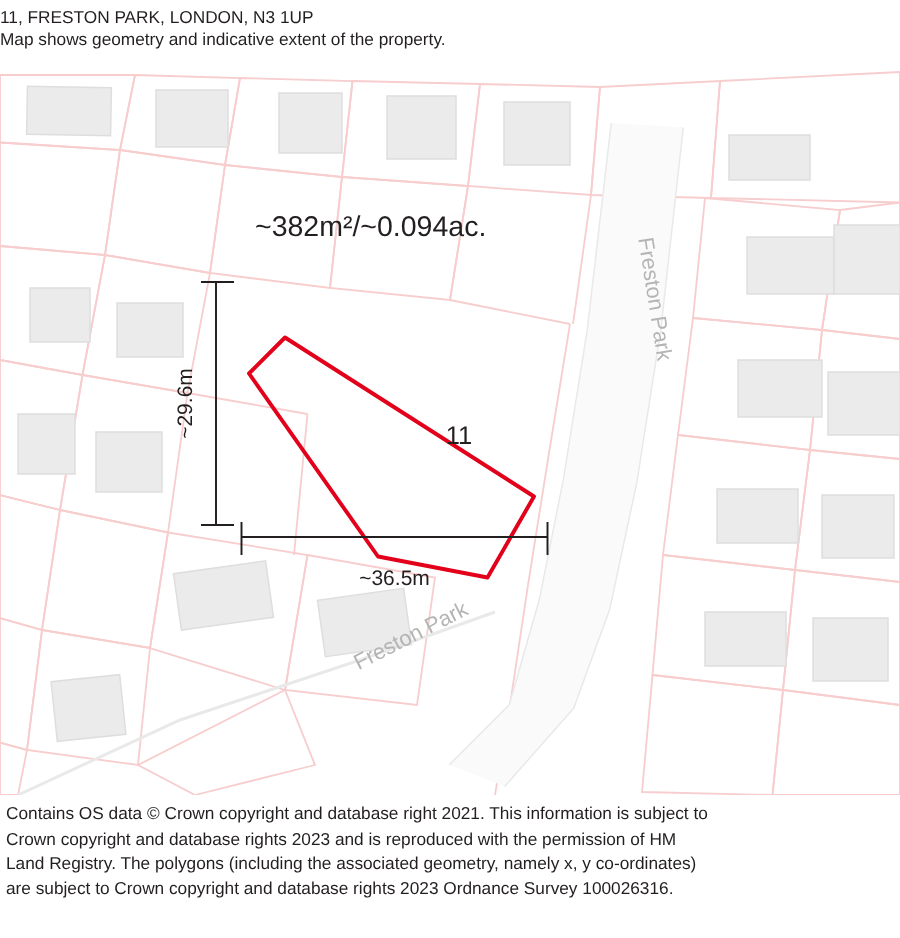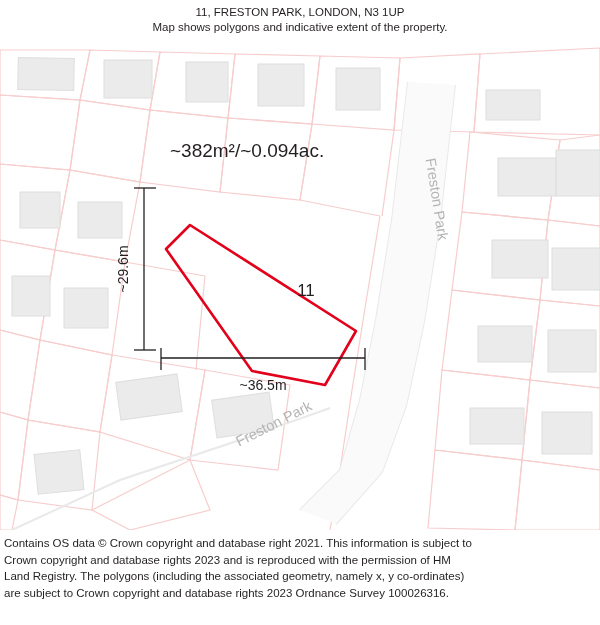--- a/index.html
+++ b/index.html
@@ -12,21 +12,20 @@
     background: #ffffff;
     font-family: "Liberation Sans", sans-serif;
     color: #231f20;
     overflow: hidden;
     position: relative;
   }
   
   .header {
     width: 600px;
     padding-top: 5px;
-    text-align: center;
   }
   .header .title {
     font-size: 11.5px;
     line-height: 15px;
     color: #231f20;
   }
   .header .subtitle {
     font-size: 11.5px;
     line-height: 15px;
     color: #231f20;
@@ -71,21 +70,21 @@
   .street-label {
     font-size: 14.5px;
     fill: #b4b4b4;
   }
 </style>
 </head>
 <body>
 
 <div class="header">
   <div class="title">11, FRESTON PARK, LONDON, N3 1UP</div>
-  <div class="subtitle">Map shows polygons and indicative extent of the property.</div>
+  <div class="subtitle">Map shows geometry and indicative extent of the property.</div>
 </div>
 
 <div class="map-wrap">
   <svg class="map-svg" width="600" height="490" viewBox="0 0 600 490" xmlns="http://www.w3.org/2000/svg">
 
     <rect x="0" y="0" width="600" height="490" fill="#ffffff"></rect>
 
     <g stroke="#f7cdcd" stroke-width="1.2" fill="none">
       <path d="M0 10 L90 10 L80 60 L0 55 Z"></path>
       <path d="M90 10 L160 12 L150 70 L80 60 Z"></path>

